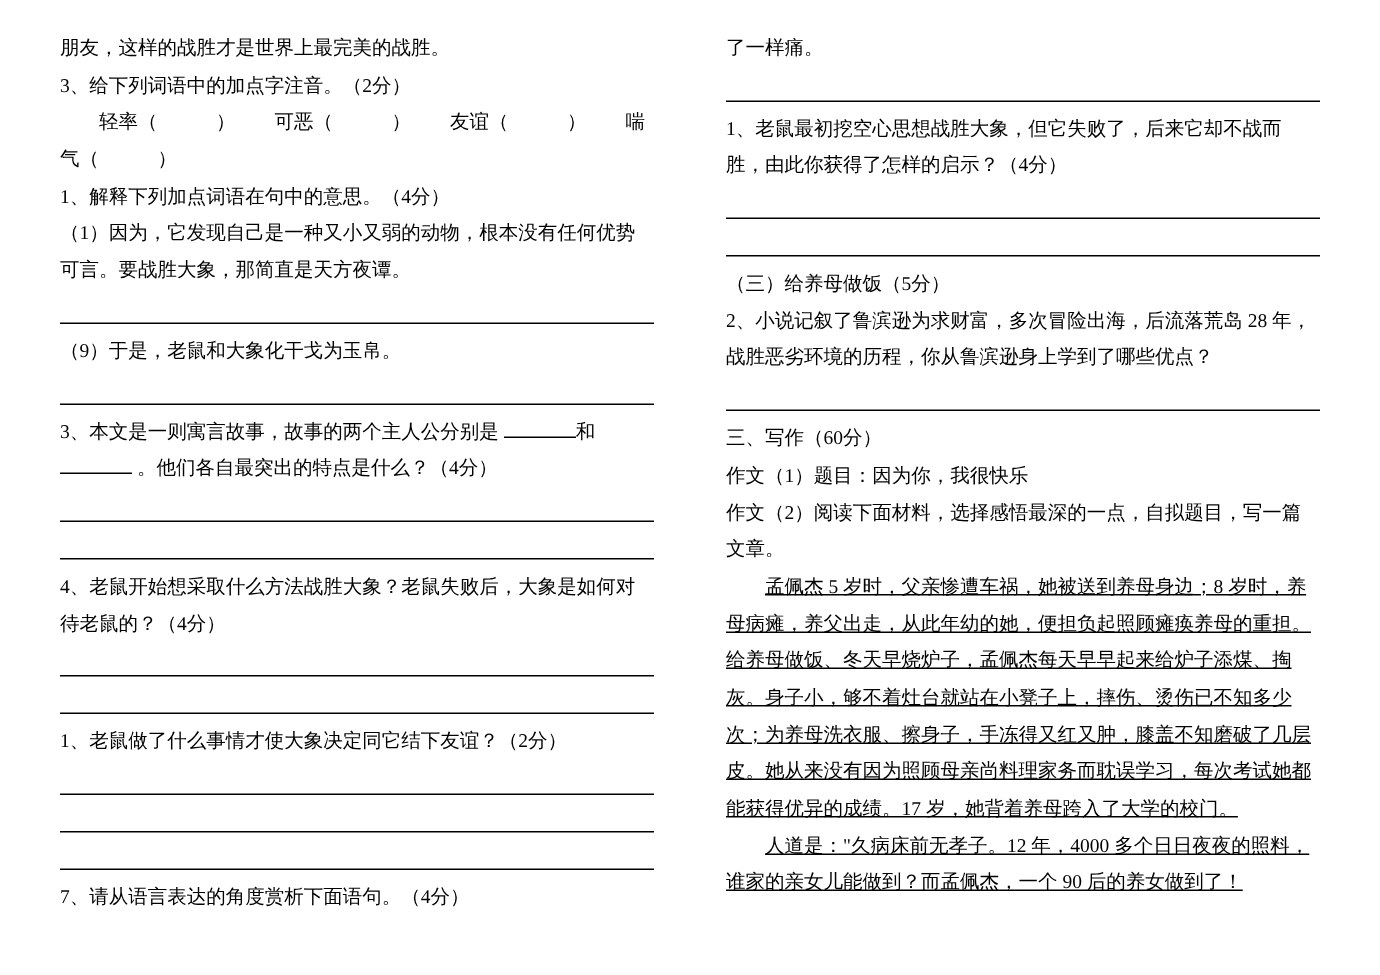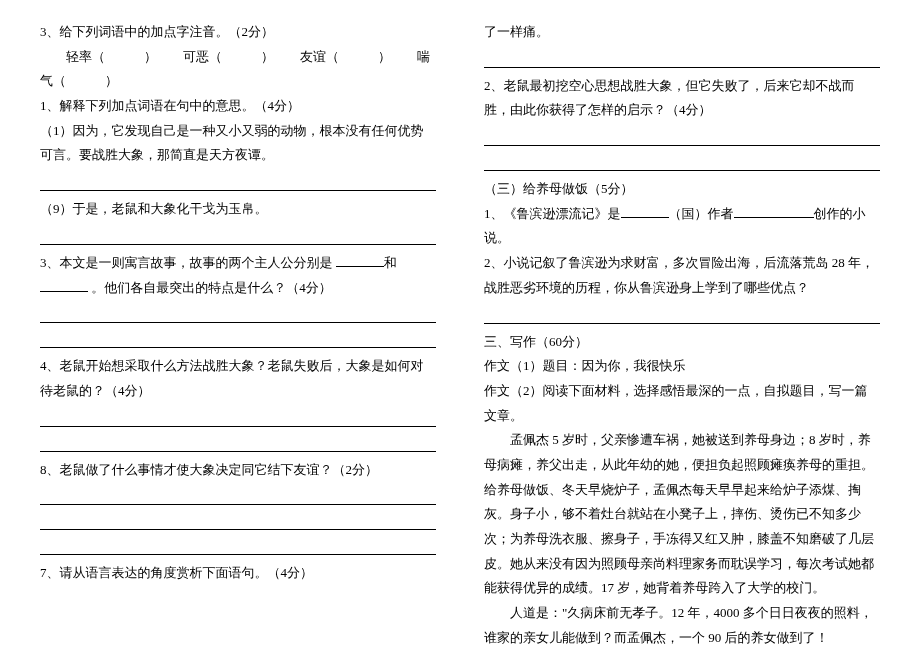--- a/index.html
+++ b/index.html
@@ -29,60 +29,58 @@
     margin: 4px 0 6px 0;
   }
   .para { margin: 0; }
   .short-blank {
     display: inline-block;
     border-bottom: 1px solid #000;
     min-width: 48px;
     height: 12px;
     vertical-align: baseline;
   }
-  .indent { text-indent: 2em; }
+  .indent { text-indent: 2em; text-decoration: underline; }
 </style>
 </head>
 <body>
 
 <div class="page">
   <div class="col">
+    <p class="para">朋友，这样的战胜才是世界上最完美的战胜。</p>
     <p class="para">3、给下列词语中的加点字注音。（2分）</p>
     <p class="para">　　轻率（　　　）　　可恶（　　　）　　友谊（　　　）　　喘气（　　　）</p>
     <p class="para">1、解释下列加点词语在句中的意思。（4分）</p>
     <p class="para">（1）因为，它发现自己是一种又小又弱的动物，根本没有任何优势可言。要战胜大象，那简直是天方夜谭。</p>
     <div class="blank-line"></div>
     <p class="para">（9）于是，老鼠和大象化干戈为玉帛。</p>
     <div class="blank-line"></div>
     <p class="para">
       <span>3、本文是一则寓言故事，故事的两个主人公分别是 </span><span class="short-blank"></span><span>和 </span><span class="short-blank"></span><span> 。他们各自最突出的特点是什么？（4分）</span>
     </p>
     <div class="blank-line"></div>
     <div class="blank-line"></div>
     <p class="para">4、老鼠开始想采取什么方法战胜大象？老鼠失败后，大象是如何对待老鼠的？（4分）</p>
     <div class="blank-line"></div>
     <div class="blank-line"></div>
-    <p class="para">8、老鼠做了什么事情才使大象决定同它结下友谊？（2分）</p>
+    <p class="para">1、老鼠做了什么事情才使大象决定同它结下友谊？（2分）</p>
     <div class="blank-line"></div>
     <div class="blank-line"></div>
     <div class="blank-line"></div>
     <p class="para">7、请从语言表达的角度赏析下面语句。（4分）</p>
 
   </div>
 
   <div class="col">
     <p class="para">了一样痛。</p>
     <div class="blank-line"></div>
-    <p class="para">2、老鼠最初挖空心思想战胜大象，但它失败了，后来它却不战而胜，由此你获得了怎样的启示？（4分）</p>
+    <p class="para">1、老鼠最初挖空心思想战胜大象，但它失败了，后来它却不战而胜，由此你获得了怎样的启示？（4分）</p>
     <div class="blank-line"></div>
     <div class="blank-line"></div>
     <p class="para">（三）给养母做饭（5分）</p>
-    <p class="para">
-      <span>1、《鲁滨逊漂流记》是</span><span class="short-blank"></span><span>（国）作者</span><span class="short-blank" style="min-width:80px"></span><span>创作的小说。</span>
-    </p>
     <p class="para">2、小说记叙了鲁滨逊为求财富，多次冒险出海，后流落荒岛 28 年，战胜恶劣环境的历程，你从鲁滨逊身上学到了哪些优点？</p>
     <div class="blank-line"></div>
     <p class="para">三、写作（60分）</p>
     <p class="para">作文（1）题目：因为你，我很快乐</p>
     <p class="para">作文（2）阅读下面材料，选择感悟最深的一点，自拟题目，写一篇文章。</p>
     <p class="para indent">孟佩杰 5 岁时，父亲惨遭车祸，她被送到养母身边；8 岁时，养母病瘫，养父出走，从此年幼的她，便担负起照顾瘫痪养母的重担。给养母做饭、冬天早烧炉子，孟佩杰每天早早起来给炉子添煤、掏灰。身子小，够不着灶台就站在小凳子上，摔伤、烫伤已不知多少次；为养母洗衣服、擦身子，手冻得又红又肿，膝盖不知磨破了几层皮。她从来没有因为照顾母亲尚料理家务而耽误学习，每次考试她都能获得优异的成绩。17 岁，她背着养母跨入了大学的校门。</p>
     <p class="para indent">人道是："久病床前无孝子。12 年，4000 多个日日夜夜的照料，谁家的亲女儿能做到？而孟佩杰，一个 90 后的养女做到了！</p>
 
   </div>
 </div>

